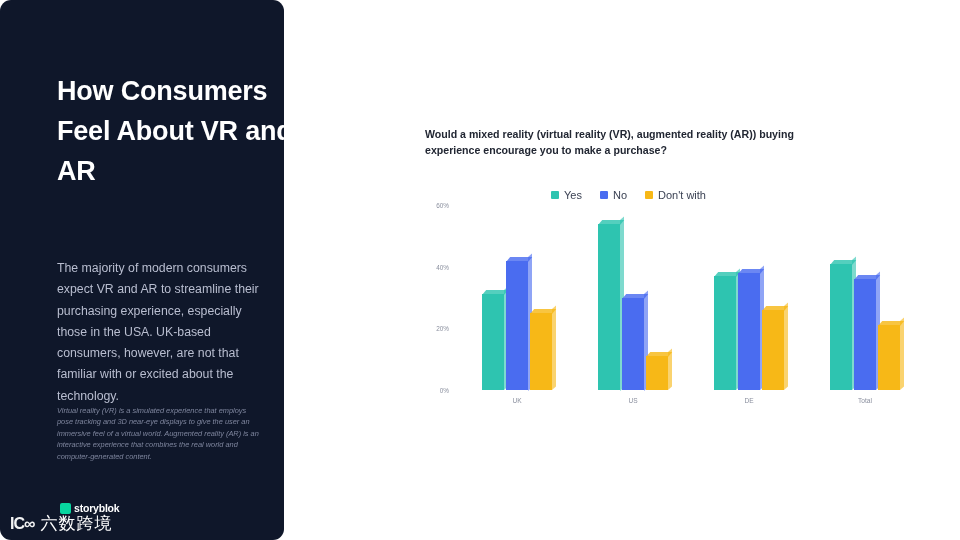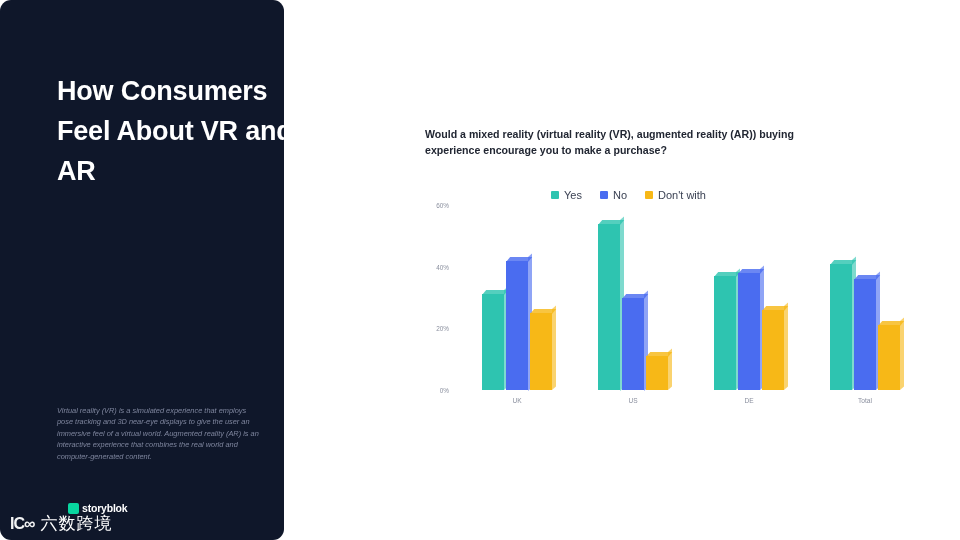--- a/index.html
+++ b/index.html
@@ -77,21 +77,21 @@
   }
   .logo-cn {
     color: #ffffff;
     font-size: 17px;
     font-weight: normal;
     line-height: 1;
     letter-spacing: 1px;
   }
   .logo-storyblok {
     position: absolute;
-    left: 68px;
+    left: 60px;
     bottom: 26px;
     display: flex;
     align-items: center;
     gap: 3px;
   }
   .sb-mark {
     width: 11px;
     height: 11px;
     background: #08d6a0;
     border-radius: 2px;
@@ -236,20 +236,21 @@
     color: #8a8f9e;
   }
 </style>
 </head>
 <body>
 
 <div class="slide">
 
   <div class="left-panel">
     <div class="headline">How Consumers Feel About VR and AR</div>
+    <div class="body-copy">The majority of modern consumers expect VR and AR to streamline their purchasing experience, especially those in the USA. UK-based consumers, however, are not that familiar with or excited about the technology.</div>
     <div class="footnote">Virtual reality (VR) is a simulated experience that employs pose tracking and 3D near-eye displays to give the user an immersive feel of a virtual world. Augmented reality (AR) is an interactive experience that combines the real world and computer-generated content.</div>
 
     <div class="logo-row">
       <div class="logo-ic">IC∞</div>
       <div class="logo-cn">六数跨境</div>
     </div>
     <div class="logo-storyblok">
       <span class="sb-mark"></span>
       <span class="sb-text">storyblok</span>
     </div>

